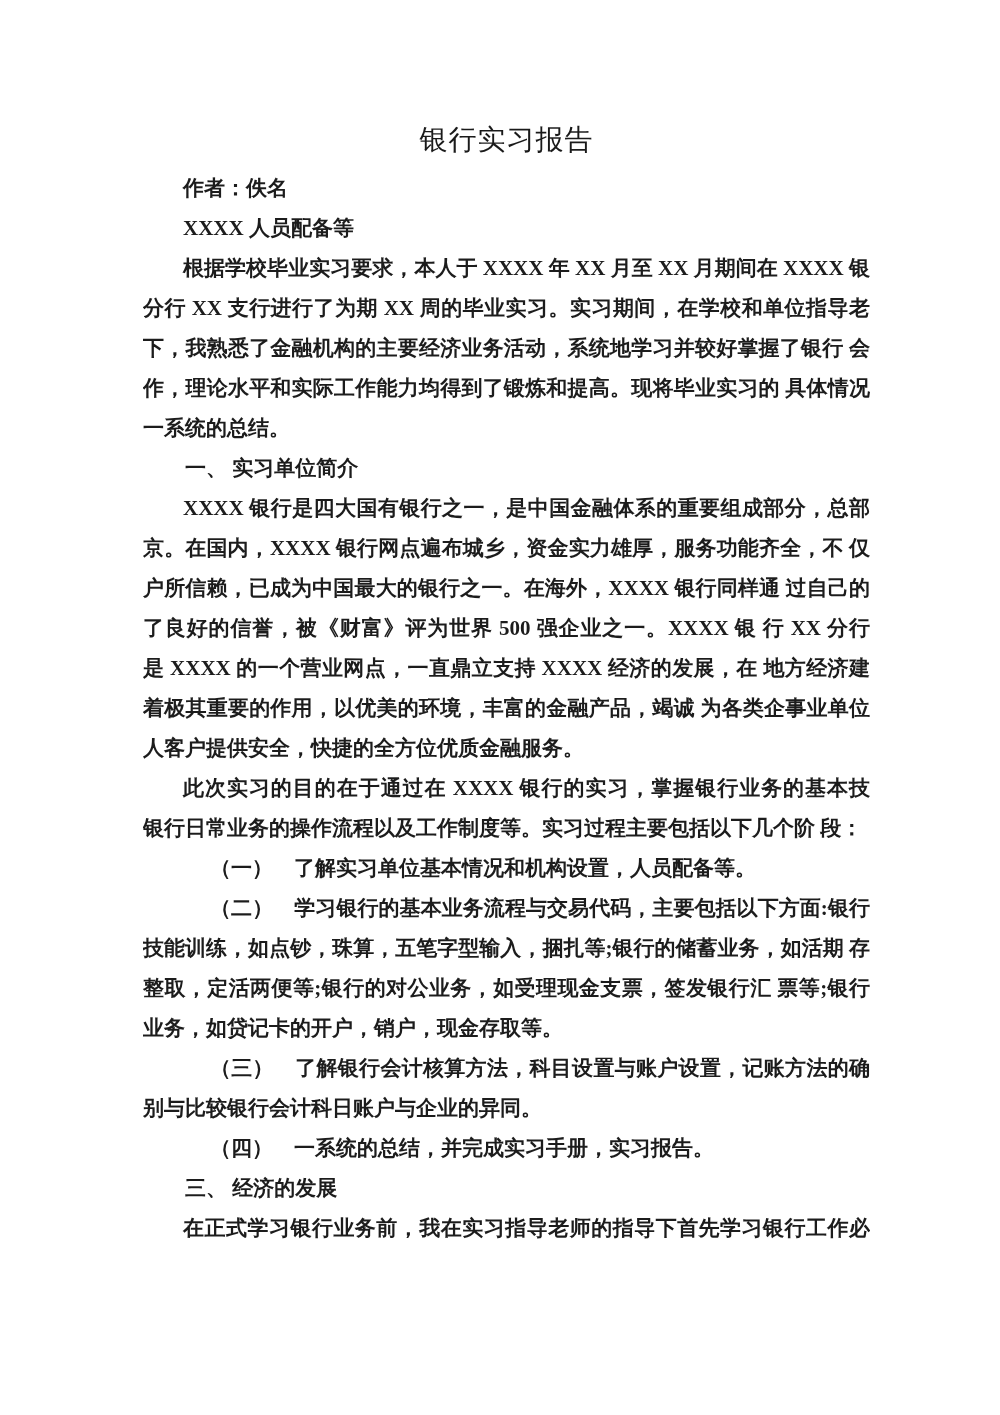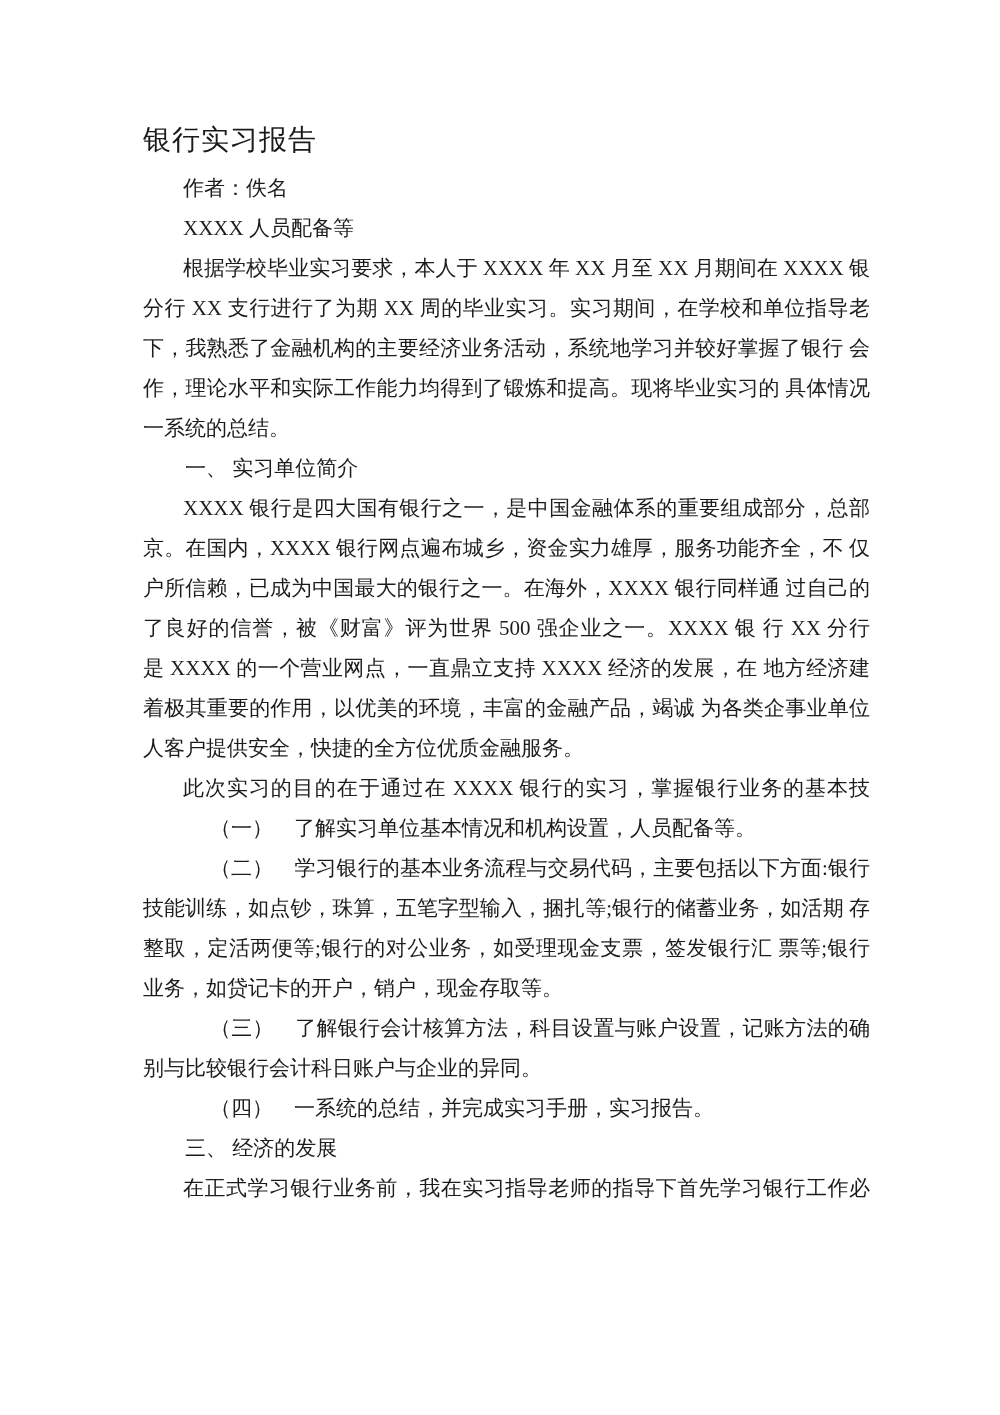--- a/index.html
+++ b/index.html
@@ -22,36 +22,38 @@
     width: 1000px;
     height: 1415px;
     background: #ffffff;
     box-sizing: border-box;
     padding: 120px 130px 0 143px;
     overflow: hidden;
   }
   .doc-title {
     font-size: 28px;
     line-height: 40px;
+    text-align: center;
     letter-spacing: 1px;
     margin: 0 0 8px 0;
     font-weight: normal;
     color: #1a1a1a;
   }
   .content {
     width: 727px;
   }
   .line {
     font-size: 21px;
     line-height: 40px;
     height: 40px;
     text-align: left;
     white-space: pre-wrap;
     color: #1c1c1c;
     overflow: hidden;
+    font-weight: bold;
   }
   .line.just {
     text-align: justify;
     text-align-last: justify;
     text-justify: inter-character;
   }
 </style>
 </head>
 <body>
 
@@ -78,20 +80,21 @@
         <div class="line just" style="padding-left: 40px;">XXXX 银行是四大国有银行之一，是中国金融体系的重要组成部分，总部设 在北</div>
         <div class="line just" style="padding-left: 0px;">京。在国内，XXXX 银行网点遍布城乡，资金实力雄厚，服务功能齐全，不 仅为广大客</div>
         <div class="line just" style="padding-left: 0px;">户所信赖，已成为中国最大的银行之一。在海外，XXXX 银行同样通 过自己的努力赢得</div>
         <div class="line just" style="padding-left: 0px;">了良好的信誉，被《财富》评为世界 500 强企业之一。XXXX 银 行 XX 分行 XX 支行</div>
         <div class="line just" style="padding-left: 0px;">是 XXXX 的一个营业网点，一直鼎立支持 XXXX 经济的发展，在 地方经济建设中发挥</div>
         <div class="line just" style="padding-left: 0px;">着极其重要的作用，以优美的环境，丰富的金融产品，竭诚 为各类企事业单位和城镇个</div>
         <div class="line" style="padding-left: 0px;">人客户提供安全，快捷的全方位优质金融服务。</div>
       </div>
       <div>
         <div class="line just" style="padding-left: 40px;">此次实习的目的在于通过在 XXXX 银行的实习，掌握银行业务的基本技能， 熟悉</div>
+        <div class="line" style="padding-left: 0px;">银行日常业务的操作流程以及工作制度等。实习过程主要包括以下几个阶 段：</div>
       </div>
       <div>
         <div class="line" style="padding-left: 67px;">（一）　了解实习单位基本情况和机构设置，人员配备等。</div>
       </div>
       <div>
         <div class="line just" style="padding-left: 67px;">（二）　学习银行的基本业务流程与交易代码，主要包括以下方面:银行业务基 本</div>
         <div class="line just" style="padding-left: 0px;">技能训练，如点钞，珠算，五笔字型输入，捆扎等;银行的储蓄业务，如活期 存款，整存</div>
         <div class="line just" style="padding-left: 0px;">整取，定活两便等;银行的对公业务，如受理现金支票，签发银行汇 票等;银行的信用卡</div>
         <div class="line" style="padding-left: 0px;">业务，如贷记卡的开户，销户，现金存取等。</div>
       </div>

